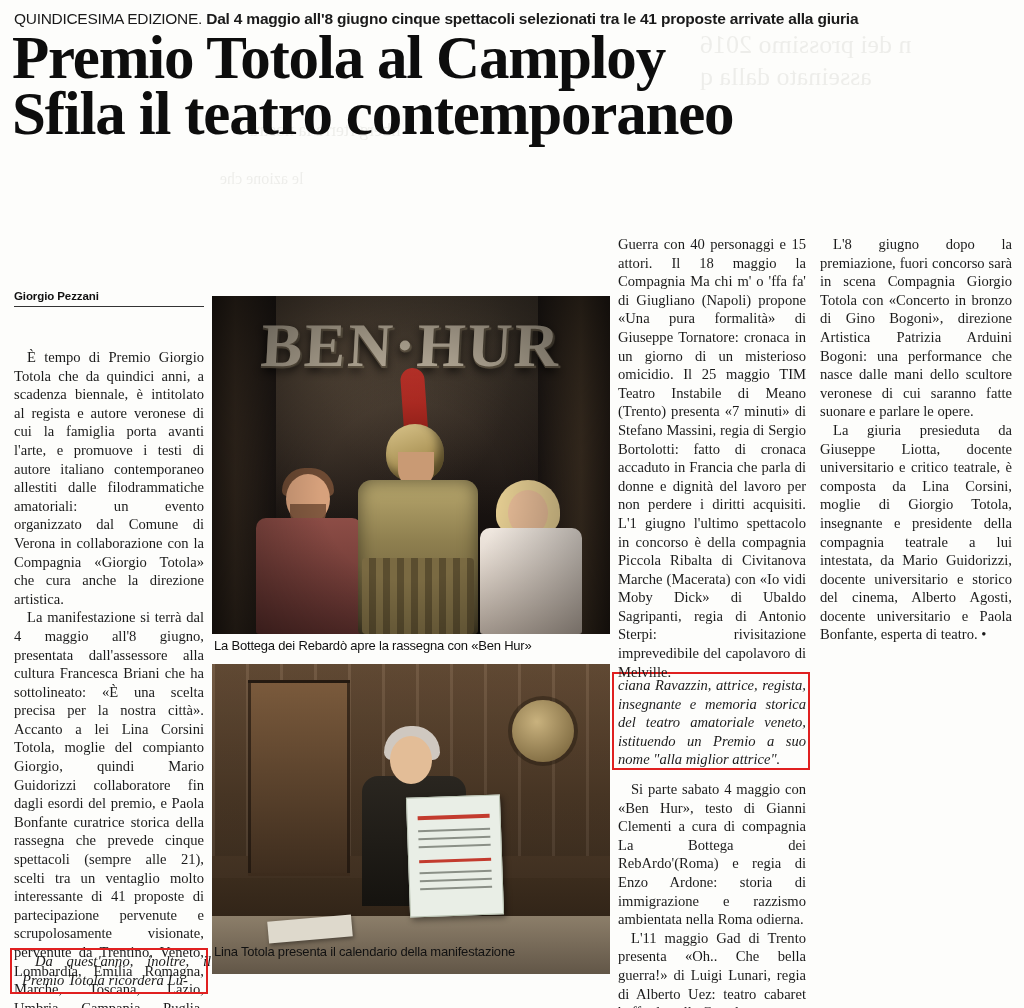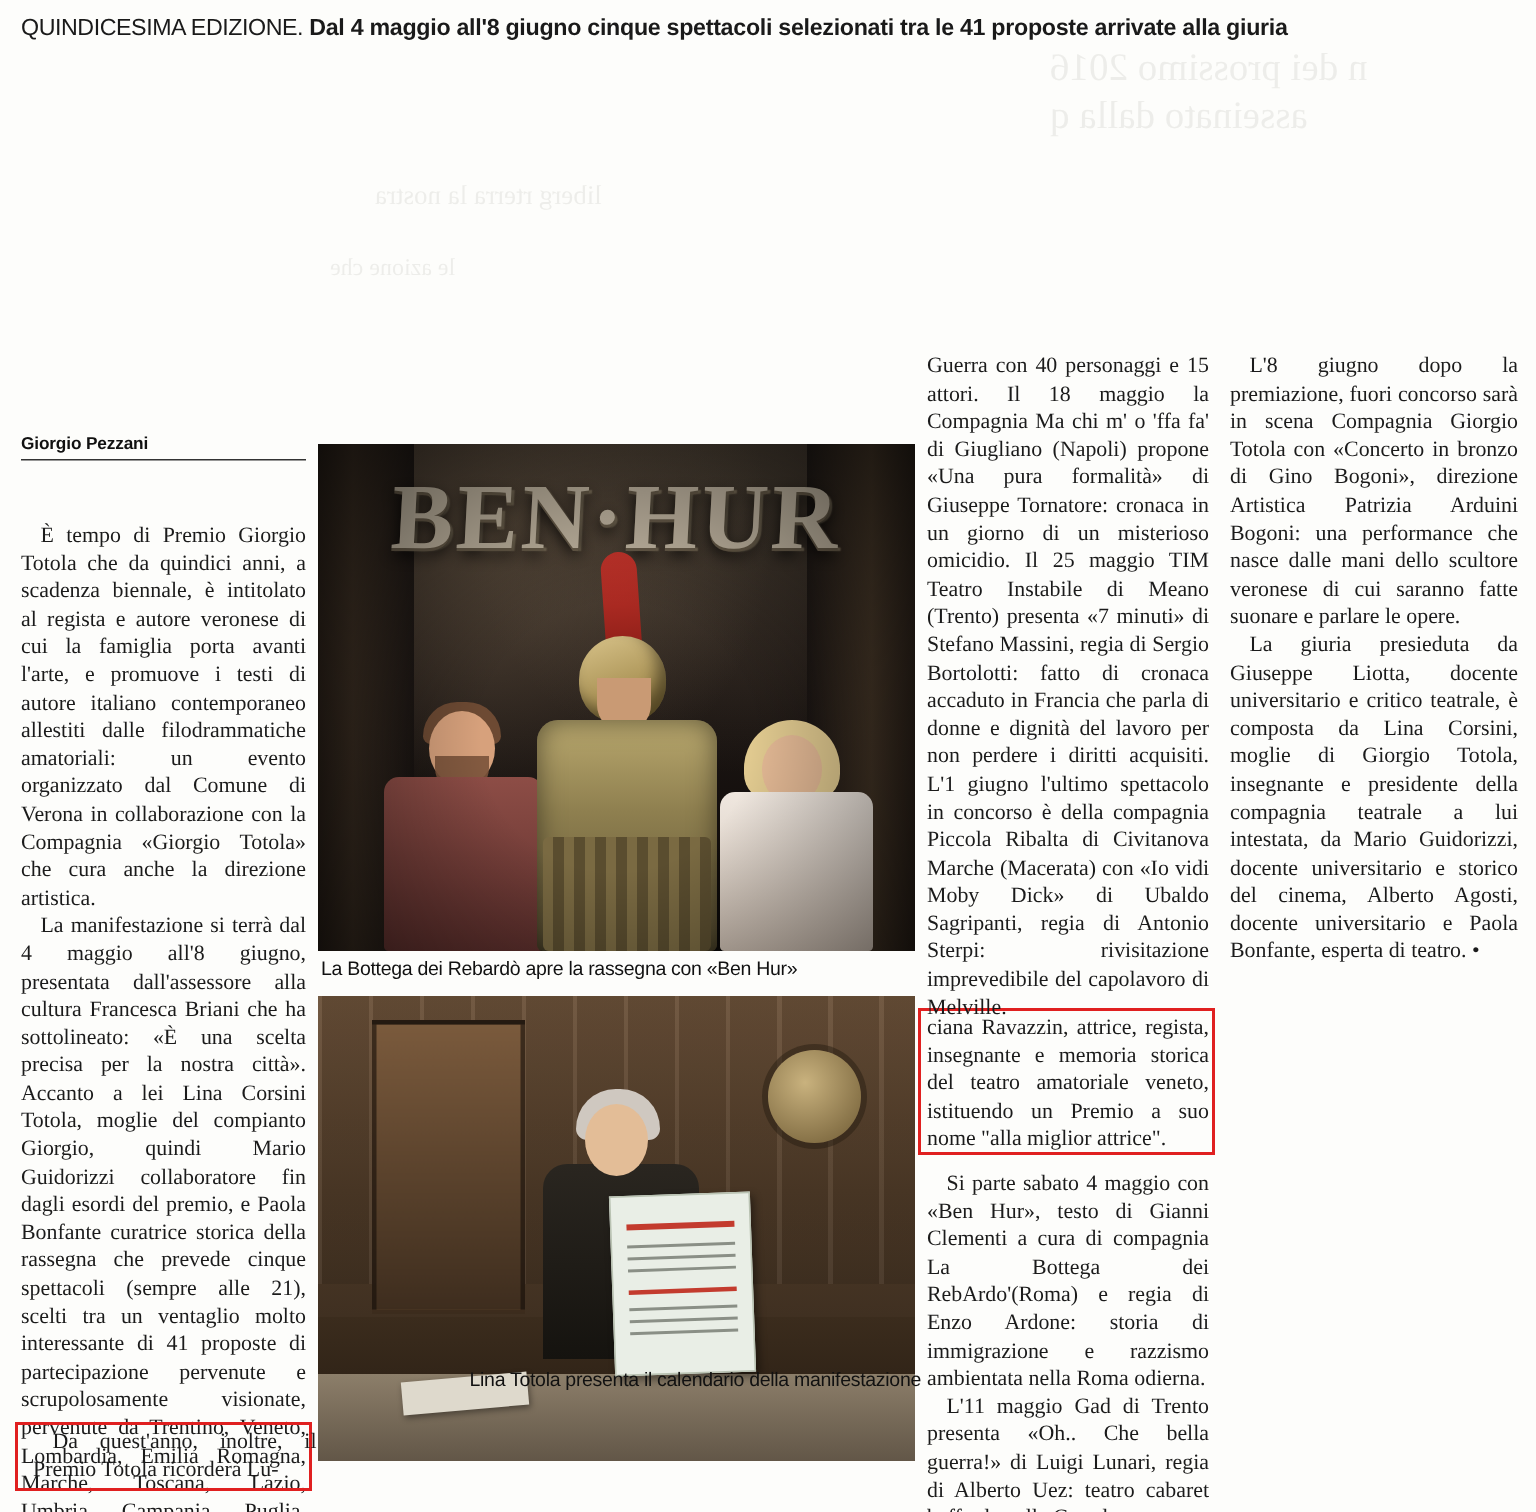--- a/index.html
+++ b/index.html
@@ -168,21 +168,21 @@
   #boxtext-left {
     left: 22px;
     top: 952px;
     width: 189px;
   }
   #boxtext-mid {
     left: 618px;
     top: 676px;
     width: 188px;
   }
-  #boxtext-left p, #boxtext-mid p { margin: 0; text-indent: 13px; }
+  #boxtext-left p, #boxtext-mid p { margin: 0; text-indent: 13px; font-style: italic; }
 
   
   #photo-benhur {
     position: absolute;
     left: 212px;
     top: 296px;
     width: 398px;
     height: 338px;
     overflow: hidden;
     background: #0c0a0a;
@@ -353,36 +353,40 @@
     position:absolute; left:10px; width:72px; height:4px; background:#c33b2e;
   }
   #photo-lina .poster .ptxt {
     position:absolute; left:10px; width:72px; height:2px; background:#8a8f86;
   }
   #photo-lina .papers {
     position:absolute; left:56px; bottom:34px; width:84px; height:22px;
     background:#ded9cc; transform: rotate(-5deg);
     box-shadow: 1px 2px 4px rgba(0,0,0,0.4);
   }
-  #caption-lina { left: 214px; top: 912px; width: 400px; text-align: right; }
+  #caption-lina { left: 214px; top: 944px; width: 400px; }
 </style>
 </head>
 <body>
 
 <div class="page">
 
   <div class="bleed" style="left:700px; top:30px; font-size:26px;">n dei prossimo 2016</div>
   <div class="bleed" style="left:700px; top:62px; font-size:26px;">asseinato dalla q</div>
   <div class="bleed" style="left:250px; top:120px; font-size:18px;">liberg rterra la nostra</div>
   <div class="bleed" style="left:220px; top:170px; font-size:16px;">le azione che</div>
 
   <div class="kicker">
     <span class="edition">QUINDICESIMA EDIZIONE.</span><span class="rest"> Dal 4 maggio all'8 giugno cinque spettacoli selezionati tra le 41 proposte arrivate alla giuria</span>
   </div>
 
+  <h1 class="headline" style="margin:0;">
+    <span>Premio Totola al Camploy</span>
+    <span class="l2">Sfila il teatro contemporaneo</span>
+  </h1>
 
 
   <div class="byline">Giorgio Pezzani</div>
 
   <div class="col" id="col-left">
     <p class="first">È tempo di Premio Giorgio Totola che da quindici anni, a scadenza biennale, è intitolato al regista e autore veronese di cui la famiglia porta avanti l'arte, e promuove i testi di autore italiano contemporaneo allestiti dalle filodrammatiche amatoriali: un evento organizzato dal Comune di Verona in collaborazione con la Compagnia «Giorgio Totola» che cura anche la direzione artistica.</p>
     <p>La manifestazione si terrà dal 4 maggio all'8 giugno, presentata dall'assessore alla cultura Francesca Briani che ha sottolineato: «È una scelta precisa per la nostra città». Accanto a lei Lina Corsini Totola, moglie del compianto Giorgio, quindi Mario Guidorizzi collaboratore fin dagli esordi del premio, e Paola Bonfante curatrice storica della rassegna che prevede cinque spettacoli (sempre alle 21), scelti tra un ventaglio molto interessante di 41 proposte di partecipazione pervenute e scrupolosamente visionate, pervenute da Trentino, Veneto, Lombardia, Emilia Romagna, Marche, Toscana, Lazio, Umbria, Campania, Puglia, Sicilia.</p>
   </div>
 
   <div class="redbox" id="redbox-left"></div>

